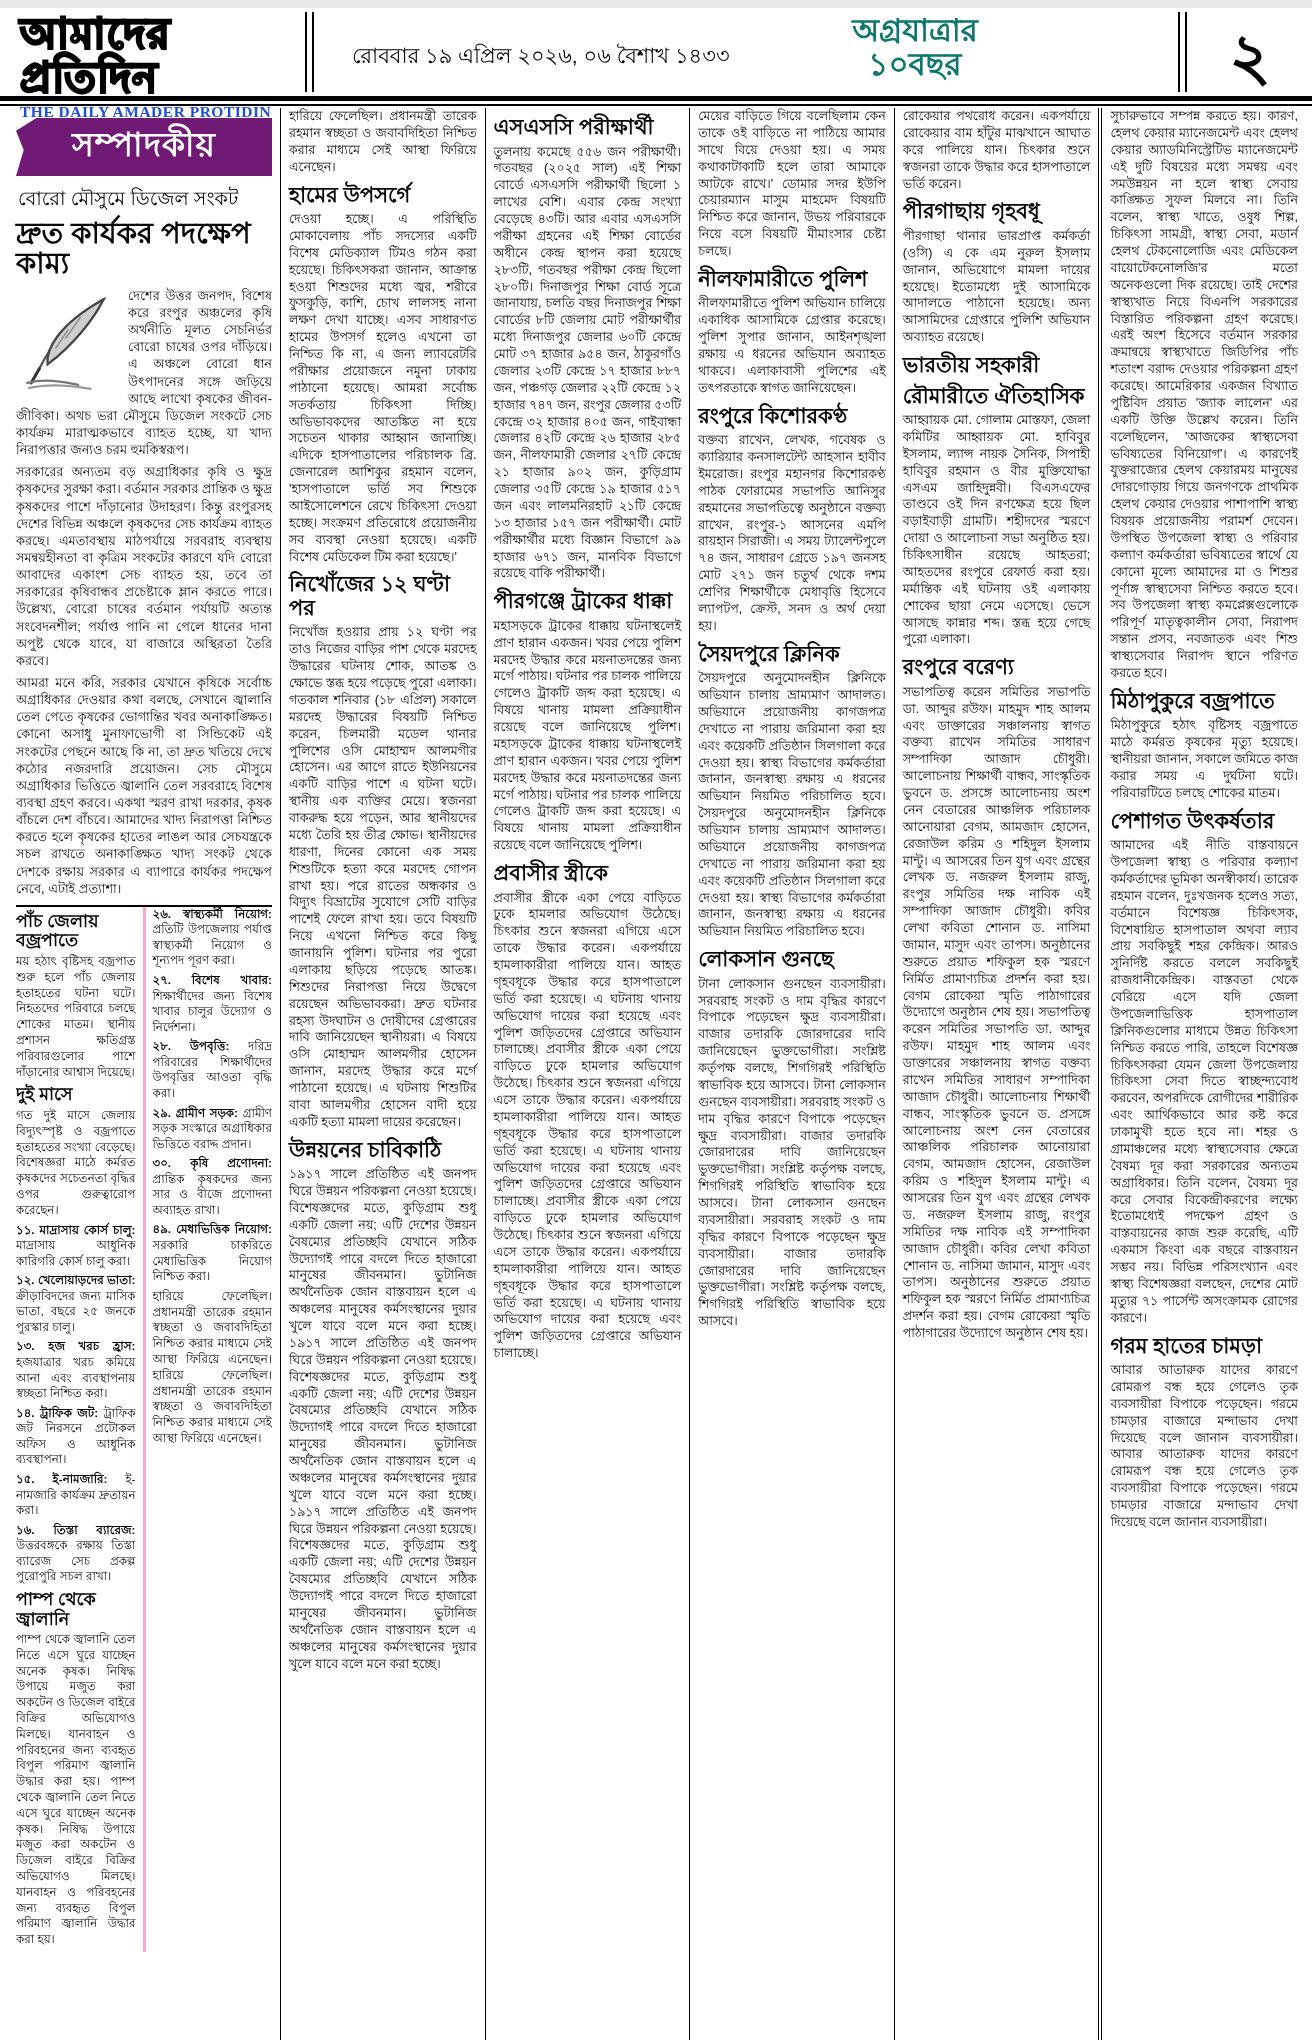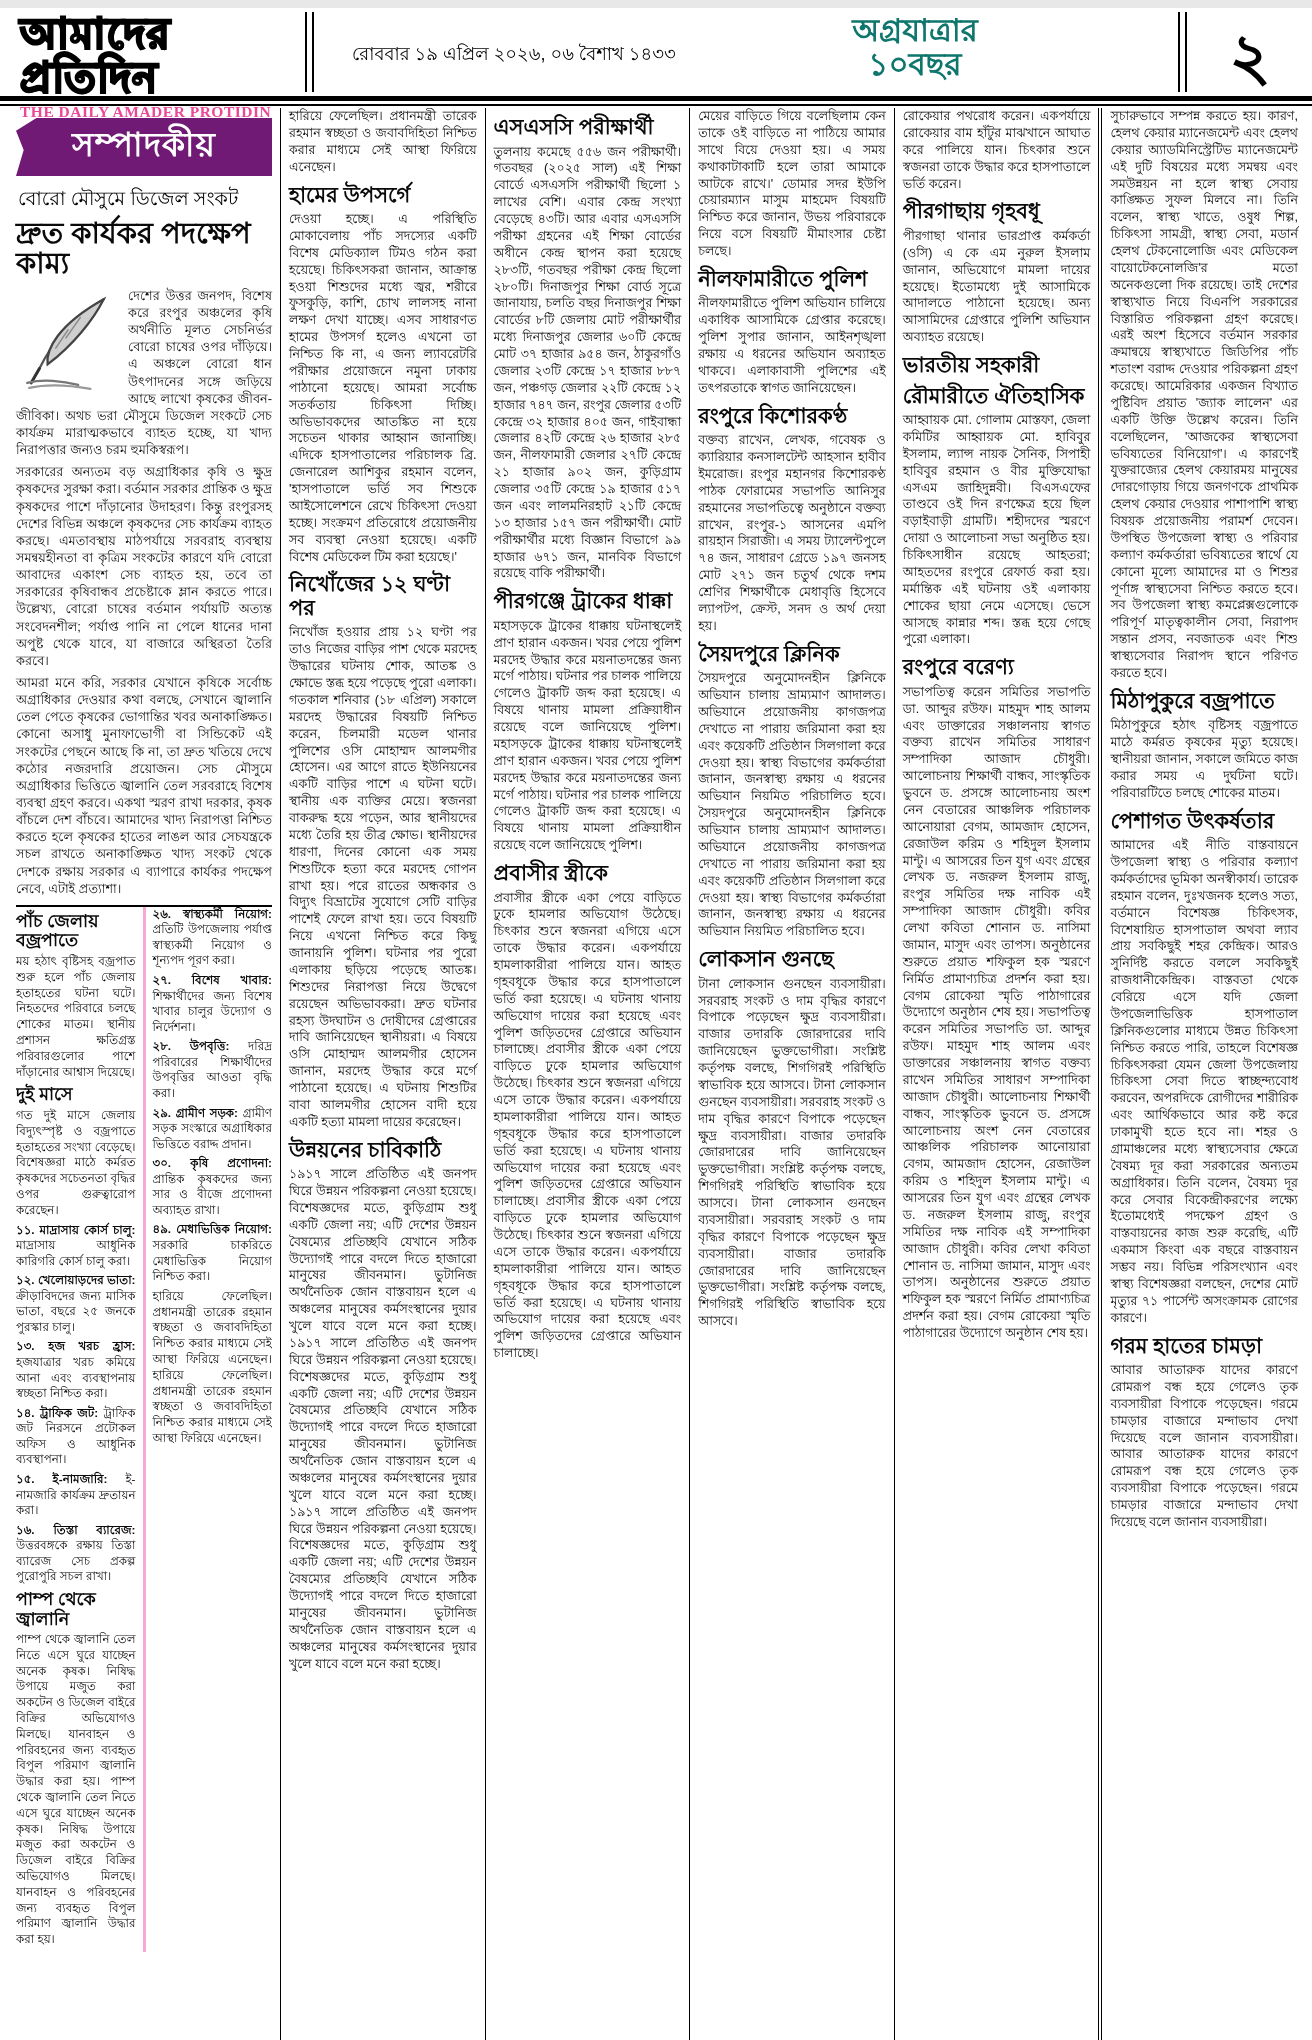--- a/index.html
+++ b/index.html
@@ -4,25 +4,25 @@
 <style>
   html,body{margin:0;padding:0;background:#e8e8e8;}
   .page{position:relative;width:1312px;height:2040px;background:#fff;color:#0a0a0a;
         font-family:"Liberation Sans","DejaVu Sans",sans-serif;overflow:hidden;margin:8px auto;}
   
   .masthead{position:absolute;top:0;left:0;width:100%;height:88px;}
   .logo-block{position:absolute;left:20px;top:4px;width:300px;}
   .logo-bn{font-size:42px;font-weight:bold;line-height:1.05;color:#fff;
            -webkit-text-stroke:2.6px #000;text-shadow:0 0 1px #000,1px 1px 0 #000;letter-spacing:1px;}
   .logo-en{font-family:"Liberation Serif","DejaVu Serif",serif;font-weight:bold;font-size:15.5px;
-           letter-spacing:.5px;margin-top:3px;color:#ec4899;}
+           letter-spacing:.5px;margin-top:3px;color:#1d4ed8;}
   .vsep{position:absolute;top:4px;width:5px;height:80px;border-left:2px solid #000;border-right:2px solid #000;}
   .vsep.s1{left:305px;}
   .vsep.s2{left:1178px;}
-  .date-line{position:absolute;left:352px;top:32px;font-size:18px;color:#000;}
+  .date-line{position:absolute;left:352px;top:32px;font-size:21px;color:#000;}
   .annv{position:absolute;left:800px;top:6px;width:230px;text-align:center;font-weight:bold;
         font-size:31px;line-height:1.1;color:#0f766e;}
   .pagenum{position:absolute;left:1200px;top:0px;width:100px;text-align:center;
            font-size:64px;font-weight:bold;color:#000;}
   .mast-rule{position:absolute;left:0;top:88px;width:100%;}
   .mast-rule .r1{height:5px;background:#000;}
   .mast-rule .r2{height:3px;background:#fff;}
   .mast-rule .r3{height:2px;background:#000;}
   
   .content{position:absolute;top:100px;left:14px;right:6px;bottom:6px;display:flex;overflow:hidden;}

